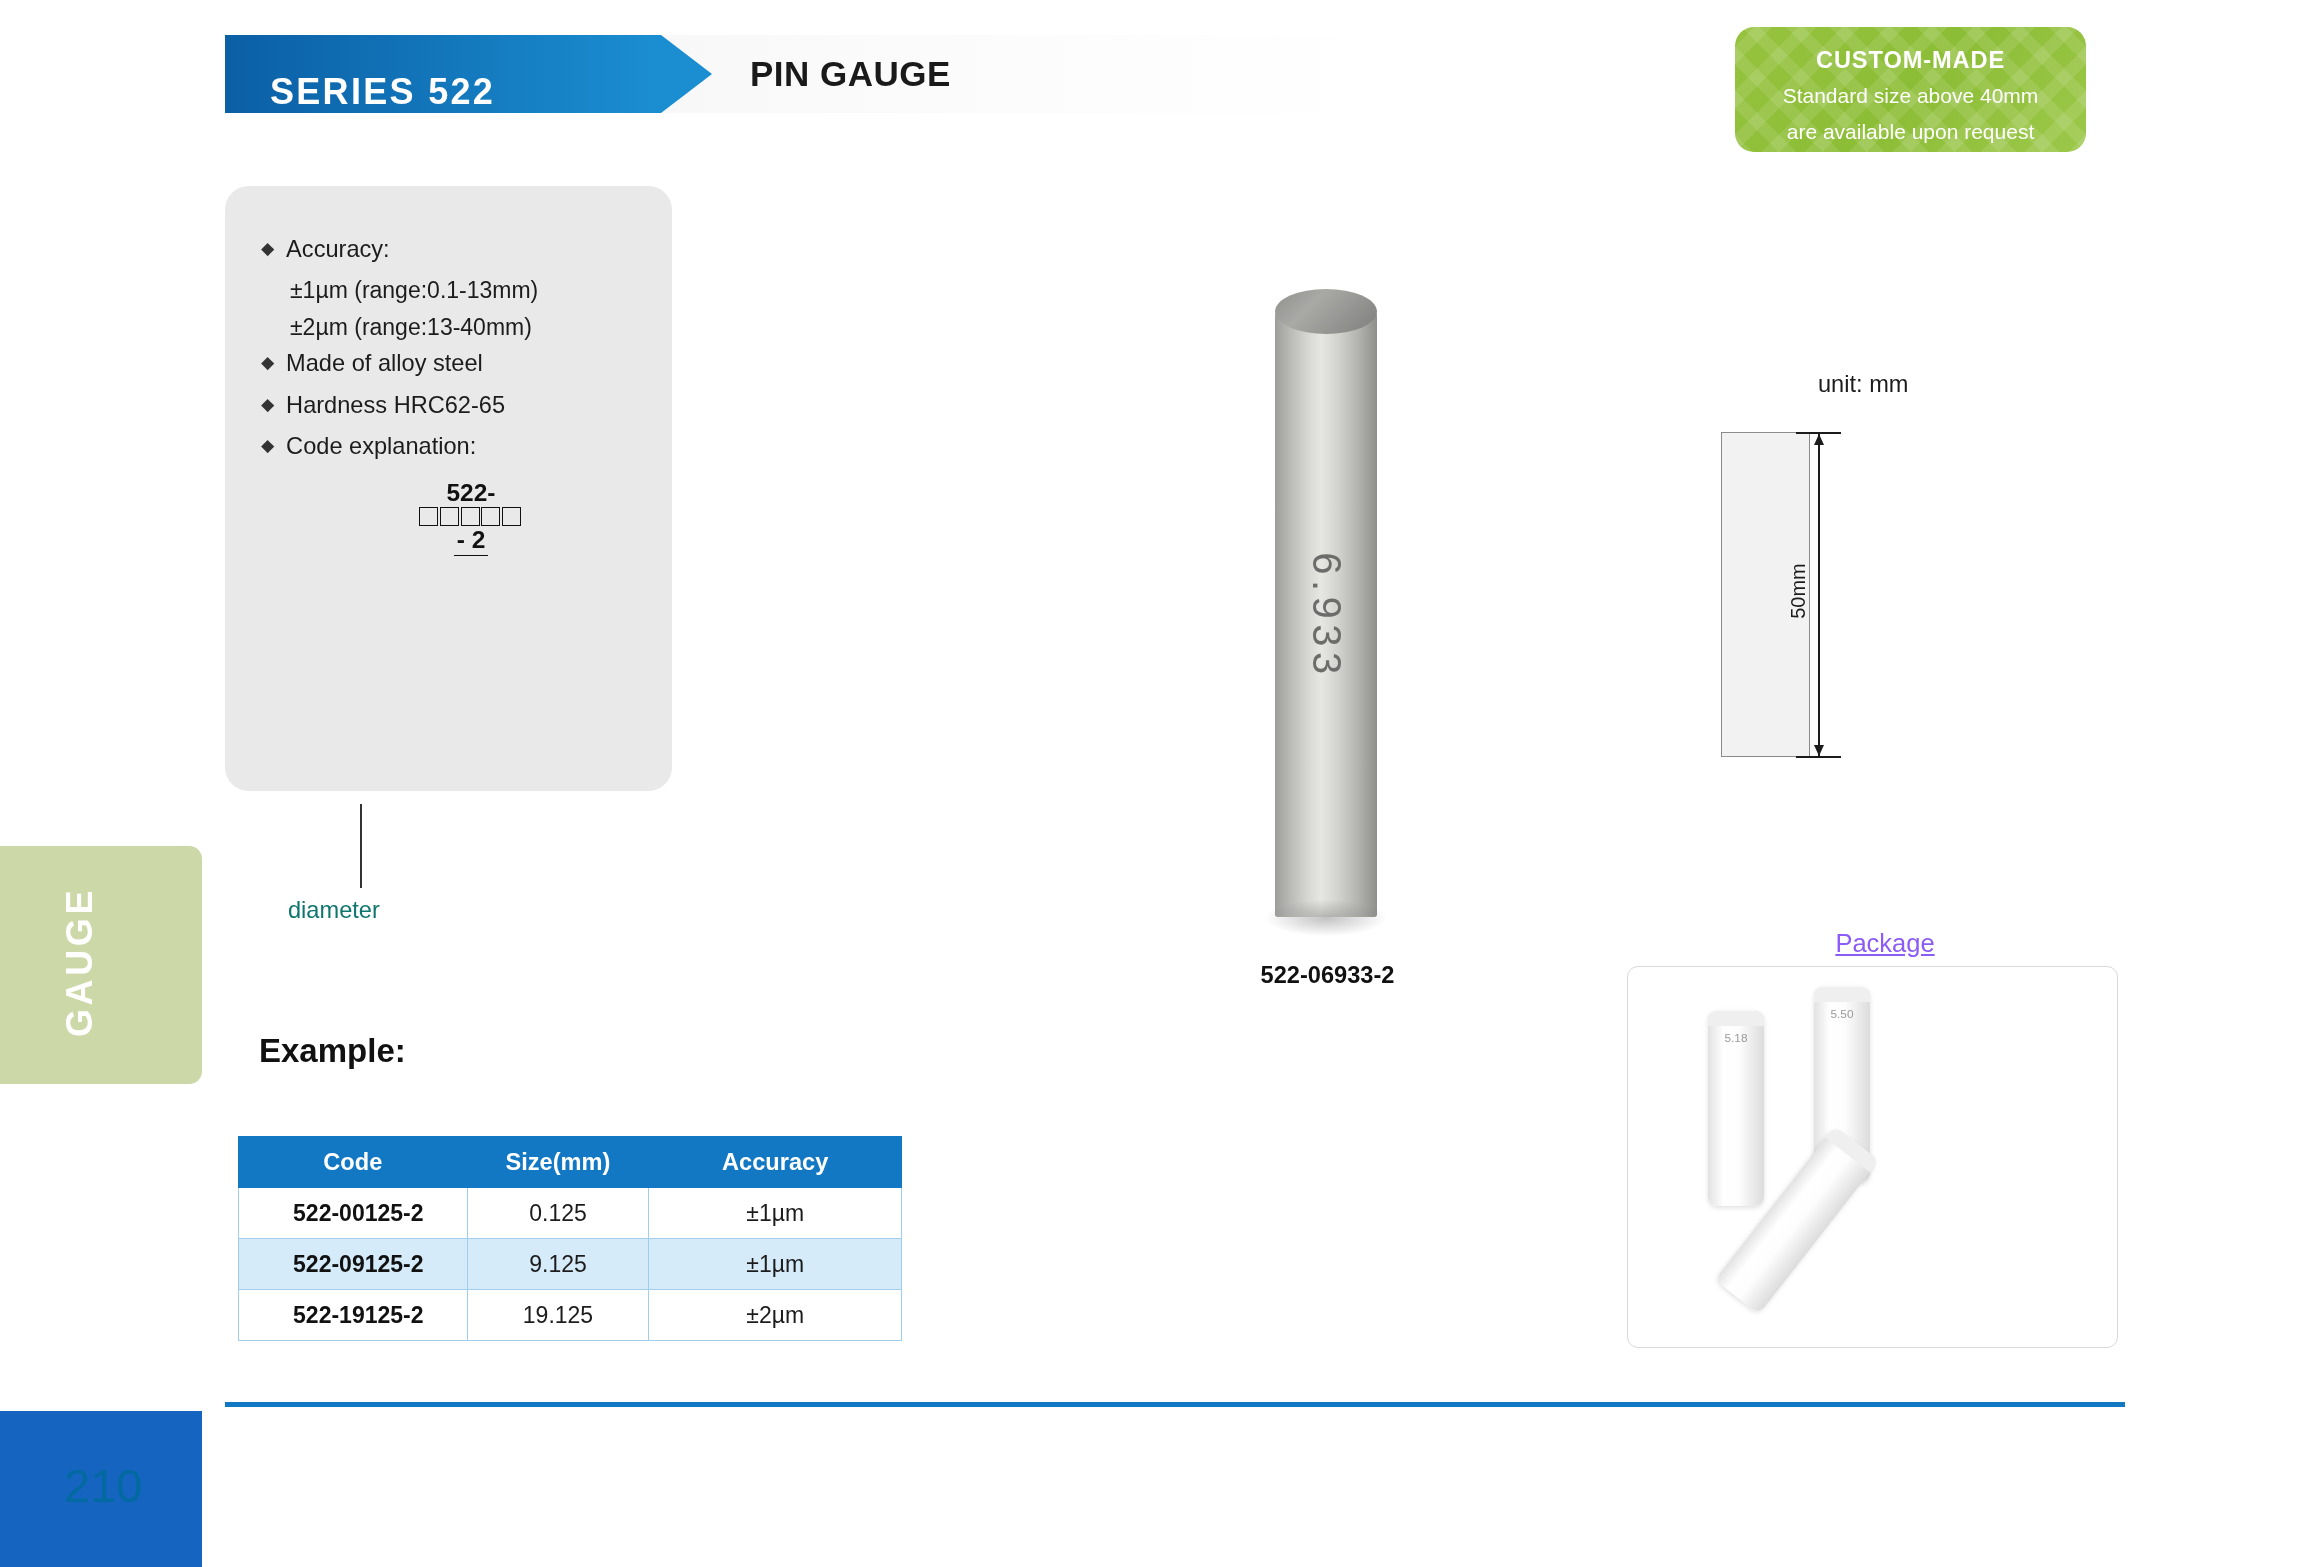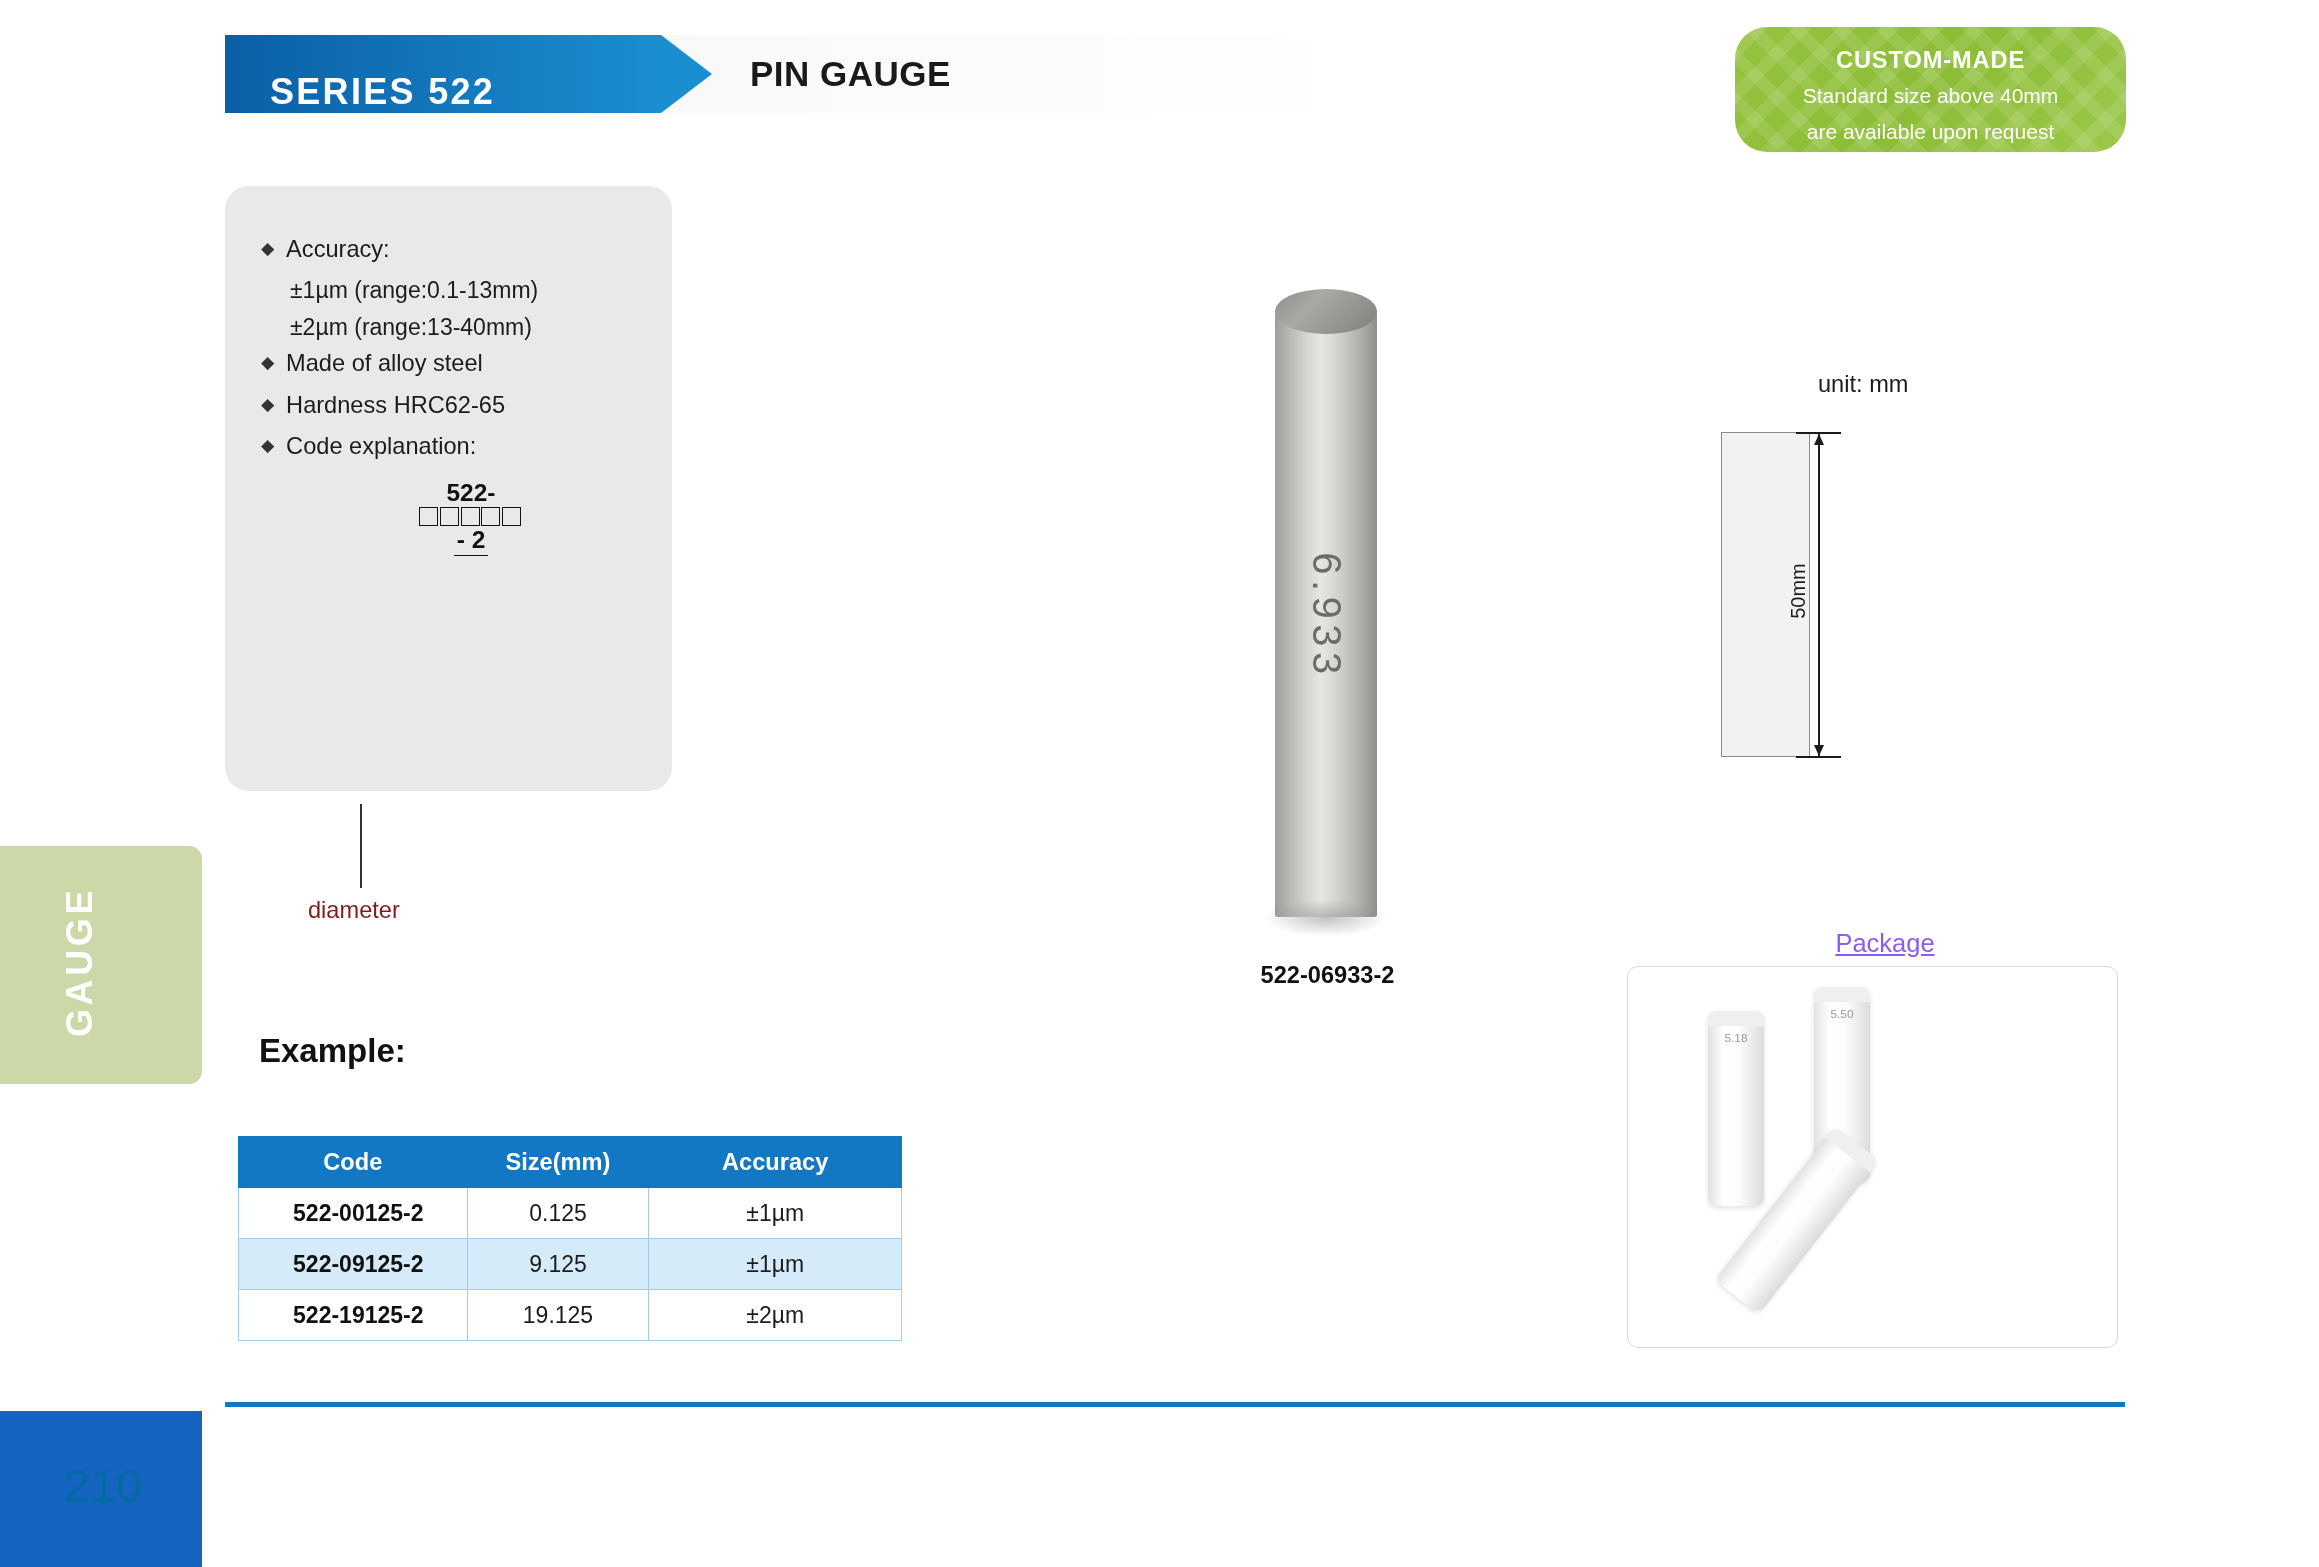--- a/index.html
+++ b/index.html
@@ -53,23 +53,23 @@
     display: flex; align-items: center;
     font-size: 35px; font-weight: bold;
     color: #1a1a1a;
     letter-spacing: 0.5px;
   }
 
   
   .custom-badge {
     position: absolute;
     left: 1735px; top: 27px;
-    width: 391px; height: 125px;
+    width: 351px; height: 125px;
     background: linear-gradient(135deg, #96c33f 0%, #8cbd36 50%, #9cc84a 100%);
-    border-radius: 32px;
+    border-radius: 19px;
     overflow: hidden;
     text-align: center;
     color: #ffffff;
   }
   .custom-badge .pattern {
     position: absolute; inset: 0;
     background-image:
       repeating-linear-gradient(45deg, rgba(255,255,255,0.10) 0 12.7px, rgba(255,255,255,0) 12.7px 31px),
       repeating-linear-gradient(-45deg, rgba(255,255,255,0.10) 0 12.7px, rgba(255,255,255,0) 12.7px 31px);
     pointer-events: none;
@@ -148,23 +148,23 @@
     padding: 0 2.7px 0.9px 2.7px;
   }
   .leader {
     position: absolute;
     left: 135px; top: 618px;
     width: 1.8px; height: 84px;
     background: #333;
   }
   .leader-label {
     position: absolute;
-    left: 83px; top: 711px;
+    left: 63px; top: 711px;
     font-size: 23.6px;
-    color: #7f1d1d;
+    color: #0f766e;
   }
 
   
   .side-tab {
     position: absolute;
     left: 0; top: 846px;
     width: 202px; height: 238px;
     background: #cdd8a9;
     border-top-right-radius: 12.7px;
     border-bottom-right-radius: 12.7px;

